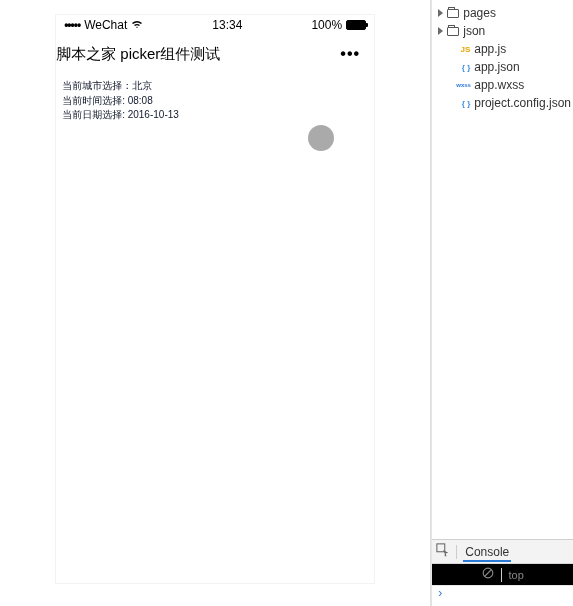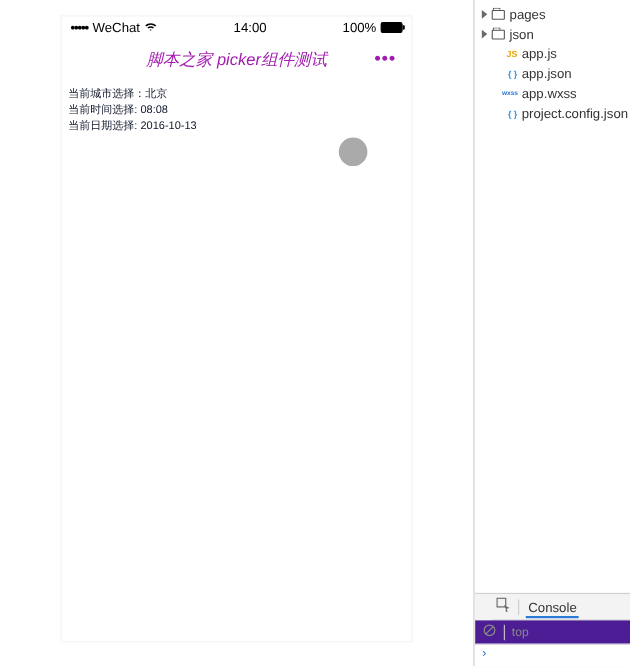--- a/index.html
+++ b/index.html
@@ -51,25 +51,23 @@
     position: absolute;
     right: -3px; top: 2px;
     width: 2px; height: 4px;
     background: #000;
     border-radius: 0 1px 1px 0;
   }
   .navbar {
     height: 38px;
     display: flex;
     align-items: center;
-    justify-content: center;
     position: relative;
     font-size: 15px;
-    color: #a21caf;
-    font-style: italic;
+    color: #000000;
   }
   .nav-more {
     position: absolute;
     right: 14px;
     font-size: 16px;
     letter-spacing: 1px;
     font-weight: bold;
     cursor: pointer;
   }
   .content {
@@ -151,38 +149,38 @@
     border-top: 1px solid #d0d0d0;
     background: #f3f3f3;
   }
   .console-tabs {
     display: flex;
     align-items: center;
     height: 24px;
     gap: 6px;
     padding: 0 4px;
     border-bottom: 1px solid #d8d8d8;
-    margin-left: 15px;
   }
   .console-icon-sm { width: 14px; height: 14px; color: #666; }
   .tab-label {
     font-size: 12px;
     color: #333;
     border-bottom: 2px solid #2b7bd6;
     padding: 3px 2px 1px;
   }
   .vsep { width:1px; height:14px; background:#ccc; }
   .console-filter {
     display: flex;
     align-items: center;
     height: 22px;
     gap: 6px;
     padding: 0 6px;
     border-bottom: 1px solid #e8e8e8;
-    background: #4c1d95;
+    background: #000000;
+    justify-content: center;
   }
   .filter-label { font-size: 11px; color: #888; }
   .console-input {
     height: 20px;
     padding: 0 6px;
     color: #2b7bd6;
     background: #fff;
   }
 </style>
 </head>
@@ -194,21 +192,21 @@
     <div class="statusbar">
       <div class="status-left">
         <span class="dots">•••••</span>
         <span>WeChat</span>
         <span class="wifi">
           <svg width="12" height="10" viewBox="0 0 12 10">
               <path d="M6 9 L7 8 A2 2 0 0 0 5 8 Z M3 6 A5 5 0 0 1 9 6 L8 7 A3.5 3.5 0 0 0 4 7 Z M1 4 A8 8 0 0 1 11 4 L10 5 A6.5 6.5 0 0 0 2 5 Z" fill="#000"></path>
             </svg>
         </span>
       </div>
-      <span>14:00</span>
+      <span>13:34</span>
       <div class="status-right">
         <span>100%</span>
         <span class="battery"></span>
       </div>
     </div>
 
     <div class="navbar">
       <span>脚本之家 picker组件测试</span>
       <span class="nav-more">•••</span>
     </div>

